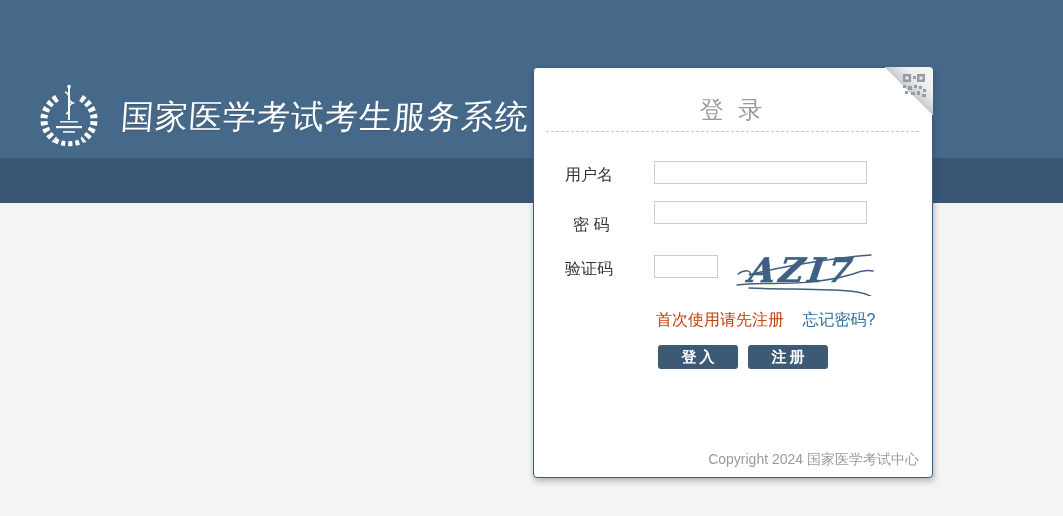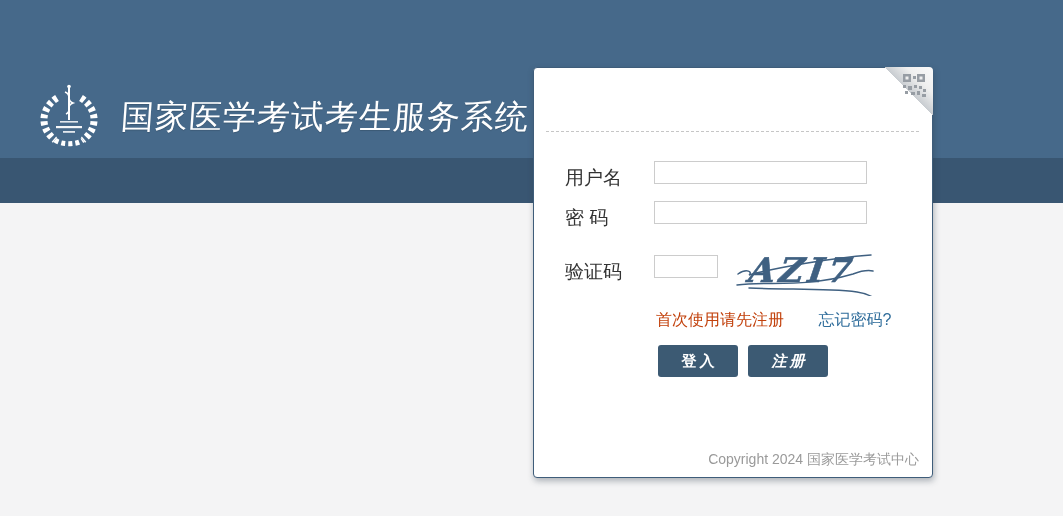--- a/index.html
+++ b/index.html
@@ -60,24 +60,24 @@
     text-align: center;
     font-size: 24px; color: #9b9b9b; letter-spacing: 4px;
   }
   .card-divider {
     position: absolute; top: 63px; left: 12px; right: 13px;
     border-top: 1px dashed #c6c6c6; height: 0;
   }
 
   .field-label {
     position: absolute; left: 31px;
-    font-size: 19px; color: #333333; white-space: nowrap;
+    font-size: 16px; color: #333333; white-space: nowrap;
   }
   .lbl-user { top: 97px; }
-  .lbl-pass { top: 137px; }
+  .lbl-pass { top: 147px; margin-left: 8px; }
   .lbl-captcha { top: 191px; text-align: right; }
 
   .text-input {
     position: absolute; left: 120px; width: 213px; height: 23px;
     border: 1px solid #cccccc; background: #ffffff;
     font-size: 14px; color: #333; padding: 0 5px; outline: none;
   }
   .inp-user { top: 93px; }
   .inp-pass { top: 133px; }
   .inp-captcha { top: 187px; width: 64px; }
@@ -85,32 +85,32 @@
   .captcha-img {
     position: absolute; left: 201px; top: 176px; width: 140px; height: 52px;
     cursor: pointer;
   }
 
   .links-row {
     position: absolute; top: 242px; left: 122px;
     font-size: 16px; white-space: nowrap;
   }
   .hint-register { color: #c2410c; cursor: pointer; }
-  .link-forgot { color: #2f6d9b; margin-left: 30px; text-decoration: none; cursor: pointer; }
+  .link-forgot { color: #2f6d9b; margin-left: 14px; text-decoration: none; cursor: pointer; }
 
   .btn {
-    position: absolute; top: 277px; width: 80px; height: 32px;
+    position: absolute; top: 277px; width: 80px; height: 24px;
     background: #3c5a73; color: #ffffff;
     border: none; border-radius: 3px;
     font-size: 15px; font-weight: bold; letter-spacing: 3px;
     text-indent: 3px; line-height: 24px; text-align: center;
     cursor: pointer; font-family: inherit;
   }
   .btn-login { left: 124px; }
-  .btn-register { left: 214px; font-style: italic; }
+  .btn-register { left: 214px; }
 
   .copyright {
     position: absolute; right: 13px; bottom: 8px;
     font-size: 14px; color: #9a9a9a; white-space: nowrap;
   }
 </style>
 </head>
 <body>
 
 <div class="header">
@@ -154,20 +154,21 @@
           <rect x="16" y="12" width="3" height="3"></rect>
         <rect x="20" y="15" width="3" height="3"></rect>
           <rect x="2" y="17" width="3" height="3"></rect>
         <rect x="8" y="18" width="4" height="3"></rect>
           <rect x="14" y="17" width="3" height="4"></rect>
         <rect x="19" y="20" width="4" height="3"></rect>
       </g>
     </svg>
   </div>
 
+  <div class="card-title">登 录</div>
   <div class="card-divider"></div>
 
   <label class="field-label lbl-user">用户名</label>
   <input class="text-input inp-user" type="text" value="" style="">
 
   <label class="field-label lbl-pass">密 码</label>
   <input class="text-input inp-pass" type="password" value="" style="">
 
   <label class="field-label lbl-captcha">验证码</label>
   <input class="text-input inp-captcha" type="text" value="" style="">

